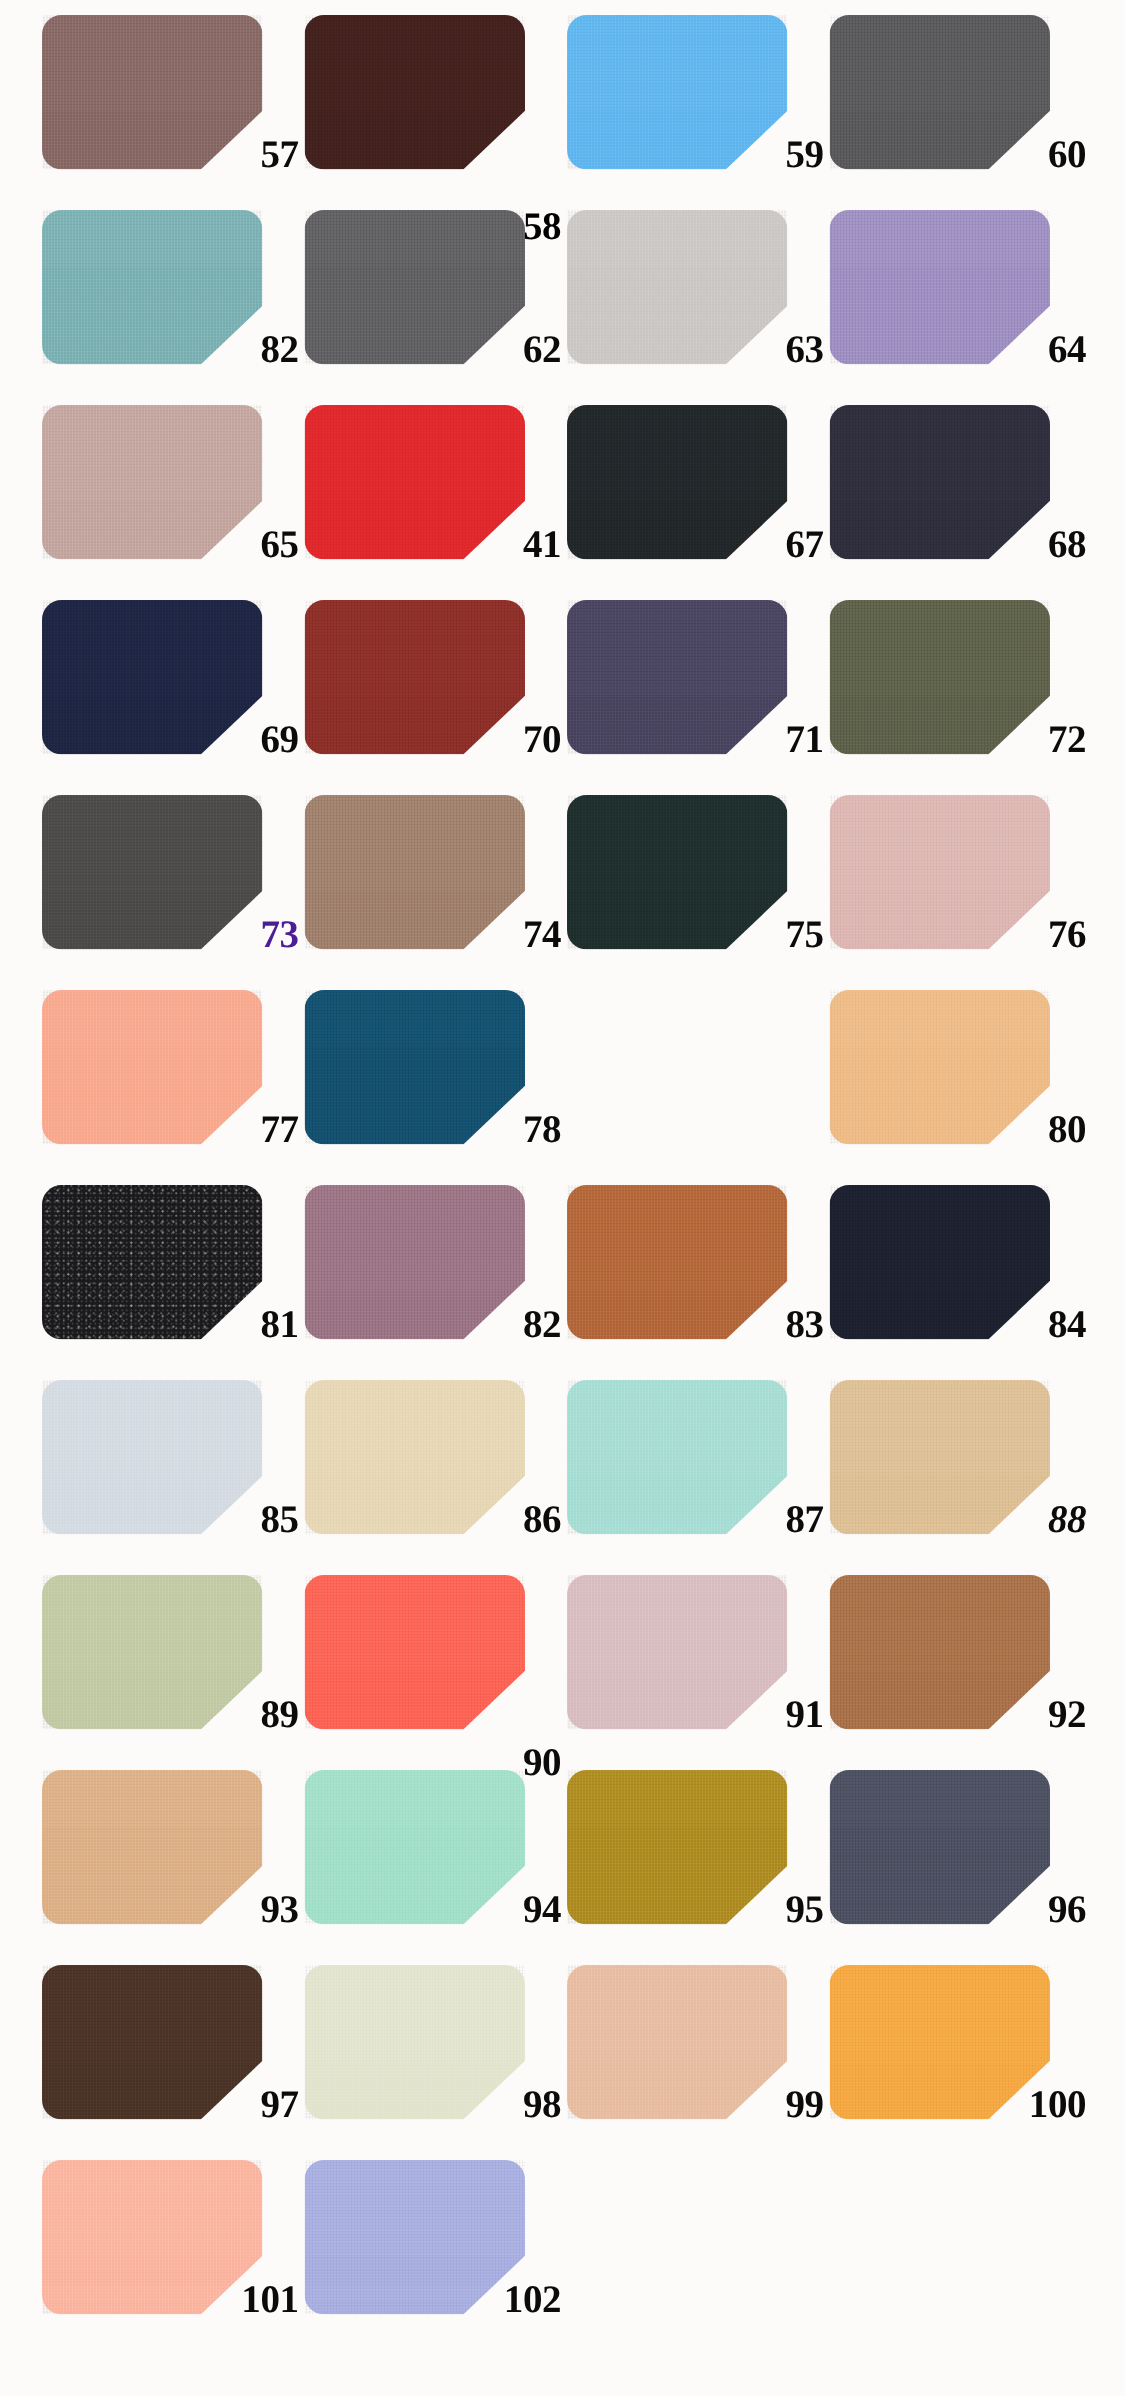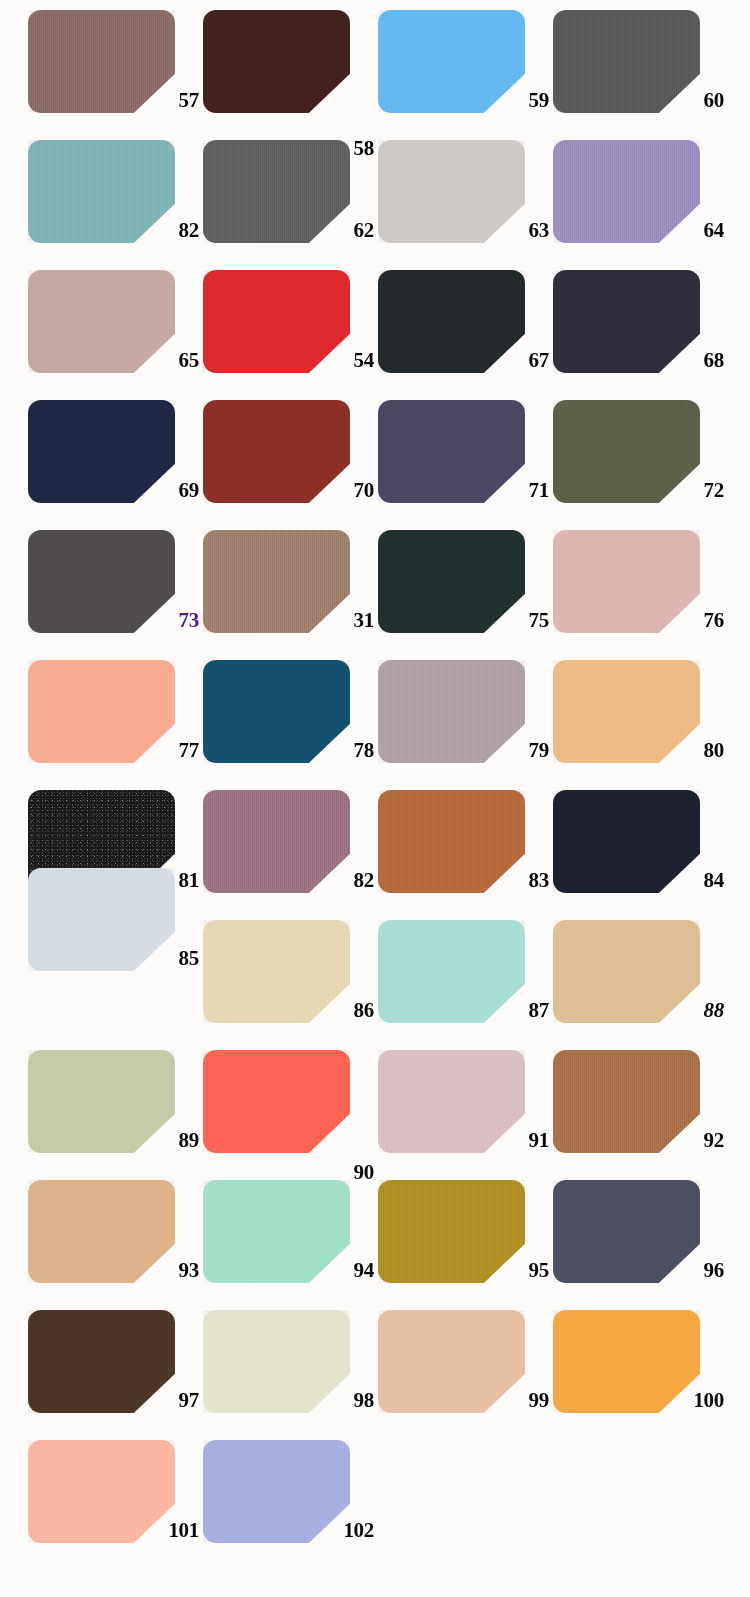--- a/index.html
+++ b/index.html
@@ -77,21 +77,21 @@
     opacity: 0.85;
   }
 
   .swatch-number {
     position: absolute;
     left: 95px;
     top: 80px;
     width: 76px;
     text-align: right;
     font-family: "Liberation Serif", "DejaVu Serif", serif;
-    font-size: 21px;
+    font-size: 26px;
     font-weight: 700;
     line-height: 1;
     color: #0b0b0b;
     letter-spacing: -0.3px;
     white-space: nowrap;
   }
 </style>
 </head>
 <body>
 
@@ -147,21 +147,21 @@
     <div class="swatch-cell" style="left: 28px; top: 270px;">
       <div class="swatch-chip" style="background-color: rgb(197, 168, 162);">
         <div class="texture"></div>
       </div>
       <div class="swatch-number" style="color: rgb(11, 11, 11);">65</div>
     </div>
     <div class="swatch-cell" style="left: 203px; top: 270px;">
       <div class="swatch-chip" style="background-color: rgb(224, 40, 44);">
         <div class="texture"></div>
       </div>
-      <div class="swatch-number" style="color: rgb(11, 11, 11);">54</div>
+      <div class="swatch-number" style="color: rgb(11, 11, 11);">41</div>
     </div>
     <div class="swatch-cell" style="left: 378px; top: 270px;">
       <div class="swatch-chip" style="background-color: rgb(35, 40, 43);">
         <div class="texture"></div>
       </div>
       <div class="swatch-number" style="color: rgb(11, 11, 11);">67</div>
     </div>
     <div class="swatch-cell" style="left: 553px; top: 270px;">
       <div class="swatch-chip" style="background-color: rgb(46, 46, 60);">
         <div class="texture"></div>
@@ -195,21 +195,21 @@
     <div class="swatch-cell" style="left: 28px; top: 530px;">
       <div class="swatch-chip" style="background-color: rgb(78, 76, 75);">
         <div class="texture"></div>
       </div>
       <div class="swatch-number" style="color: #4c1d95;">73</div>
     </div>
     <div class="swatch-cell" style="left: 203px; top: 530px;">
       <div class="swatch-chip" style="background-color: rgb(158, 127, 107);">
         <div class="texture"></div>
       </div>
-      <div class="swatch-number" style="color: rgb(11, 11, 11);">31</div>
+      <div class="swatch-number" style="color: rgb(11, 11, 11);">74</div>
     </div>
     <div class="swatch-cell" style="left: 378px; top: 530px;">
       <div class="swatch-chip" style="background-color: rgb(32, 48, 47);">
         <div class="texture"></div>
       </div>
       <div class="swatch-number" style="color: rgb(11, 11, 11);">75</div>
     </div>
     <div class="swatch-cell" style="left: 553px; top: 530px;">
       <div class="swatch-chip" style="background-color: rgb(221, 182, 178);">
         <div class="texture"></div>
@@ -221,26 +221,20 @@
         <div class="texture"></div>
       </div>
       <div class="swatch-number" style="color: rgb(11, 11, 11);">77</div>
     </div>
     <div class="swatch-cell" style="left: 203px; top: 660px;">
       <div class="swatch-chip" style="background-color: rgb(20, 80, 110);">
         <div class="texture"></div>
       </div>
       <div class="swatch-number" style="color: rgb(11, 11, 11);">78</div>
     </div>
-    <div class="swatch-cell" style="left: 378px; top: 660px;">
-      <div class="swatch-chip" style="background-color: rgb(176, 161, 164);">
-        <div class="texture"></div>
-      </div>
-      <div class="swatch-number" style="color: rgb(11, 11, 11);">79</div>
-    </div>
     <div class="swatch-cell" style="left: 553px; top: 660px;">
       <div class="swatch-chip" style="background-color: rgb(238, 187, 133);">
         <div class="texture"></div>
       </div>
       <div class="swatch-number" style="color: rgb(11, 11, 11);">80</div>
     </div>
     <div class="swatch-cell" style="left: 28px; top: 790px;">
       <div class="swatch-chip speckled" style="background-color: rgb(26, 26, 28);">
         <div class="texture"></div>
       </div>
@@ -257,21 +251,21 @@
         <div class="texture"></div>
       </div>
       <div class="swatch-number" style="color: rgb(11, 11, 11);">83</div>
     </div>
     <div class="swatch-cell" style="left: 553px; top: 790px;">
       <div class="swatch-chip" style="background-color: rgb(29, 32, 46);">
         <div class="texture"></div>
       </div>
       <div class="swatch-number" style="color: rgb(11, 11, 11);">84</div>
     </div>
-    <div class="swatch-cell" style="left: 28px; top: 868px;">
+    <div class="swatch-cell" style="left: 28px; top: 920px;">
       <div class="swatch-chip" style="background-color: rgb(213, 220, 227);">
         <div class="texture"></div>
       </div>
       <div class="swatch-number" style="color: rgb(11, 11, 11);">85</div>
     </div>
     <div class="swatch-cell" style="left: 203px; top: 920px;">
       <div class="swatch-chip" style="background-color: rgb(230, 215, 180);">
         <div class="texture"></div>
       </div>
       <div class="swatch-number" style="color: rgb(11, 11, 11);">86</div>

